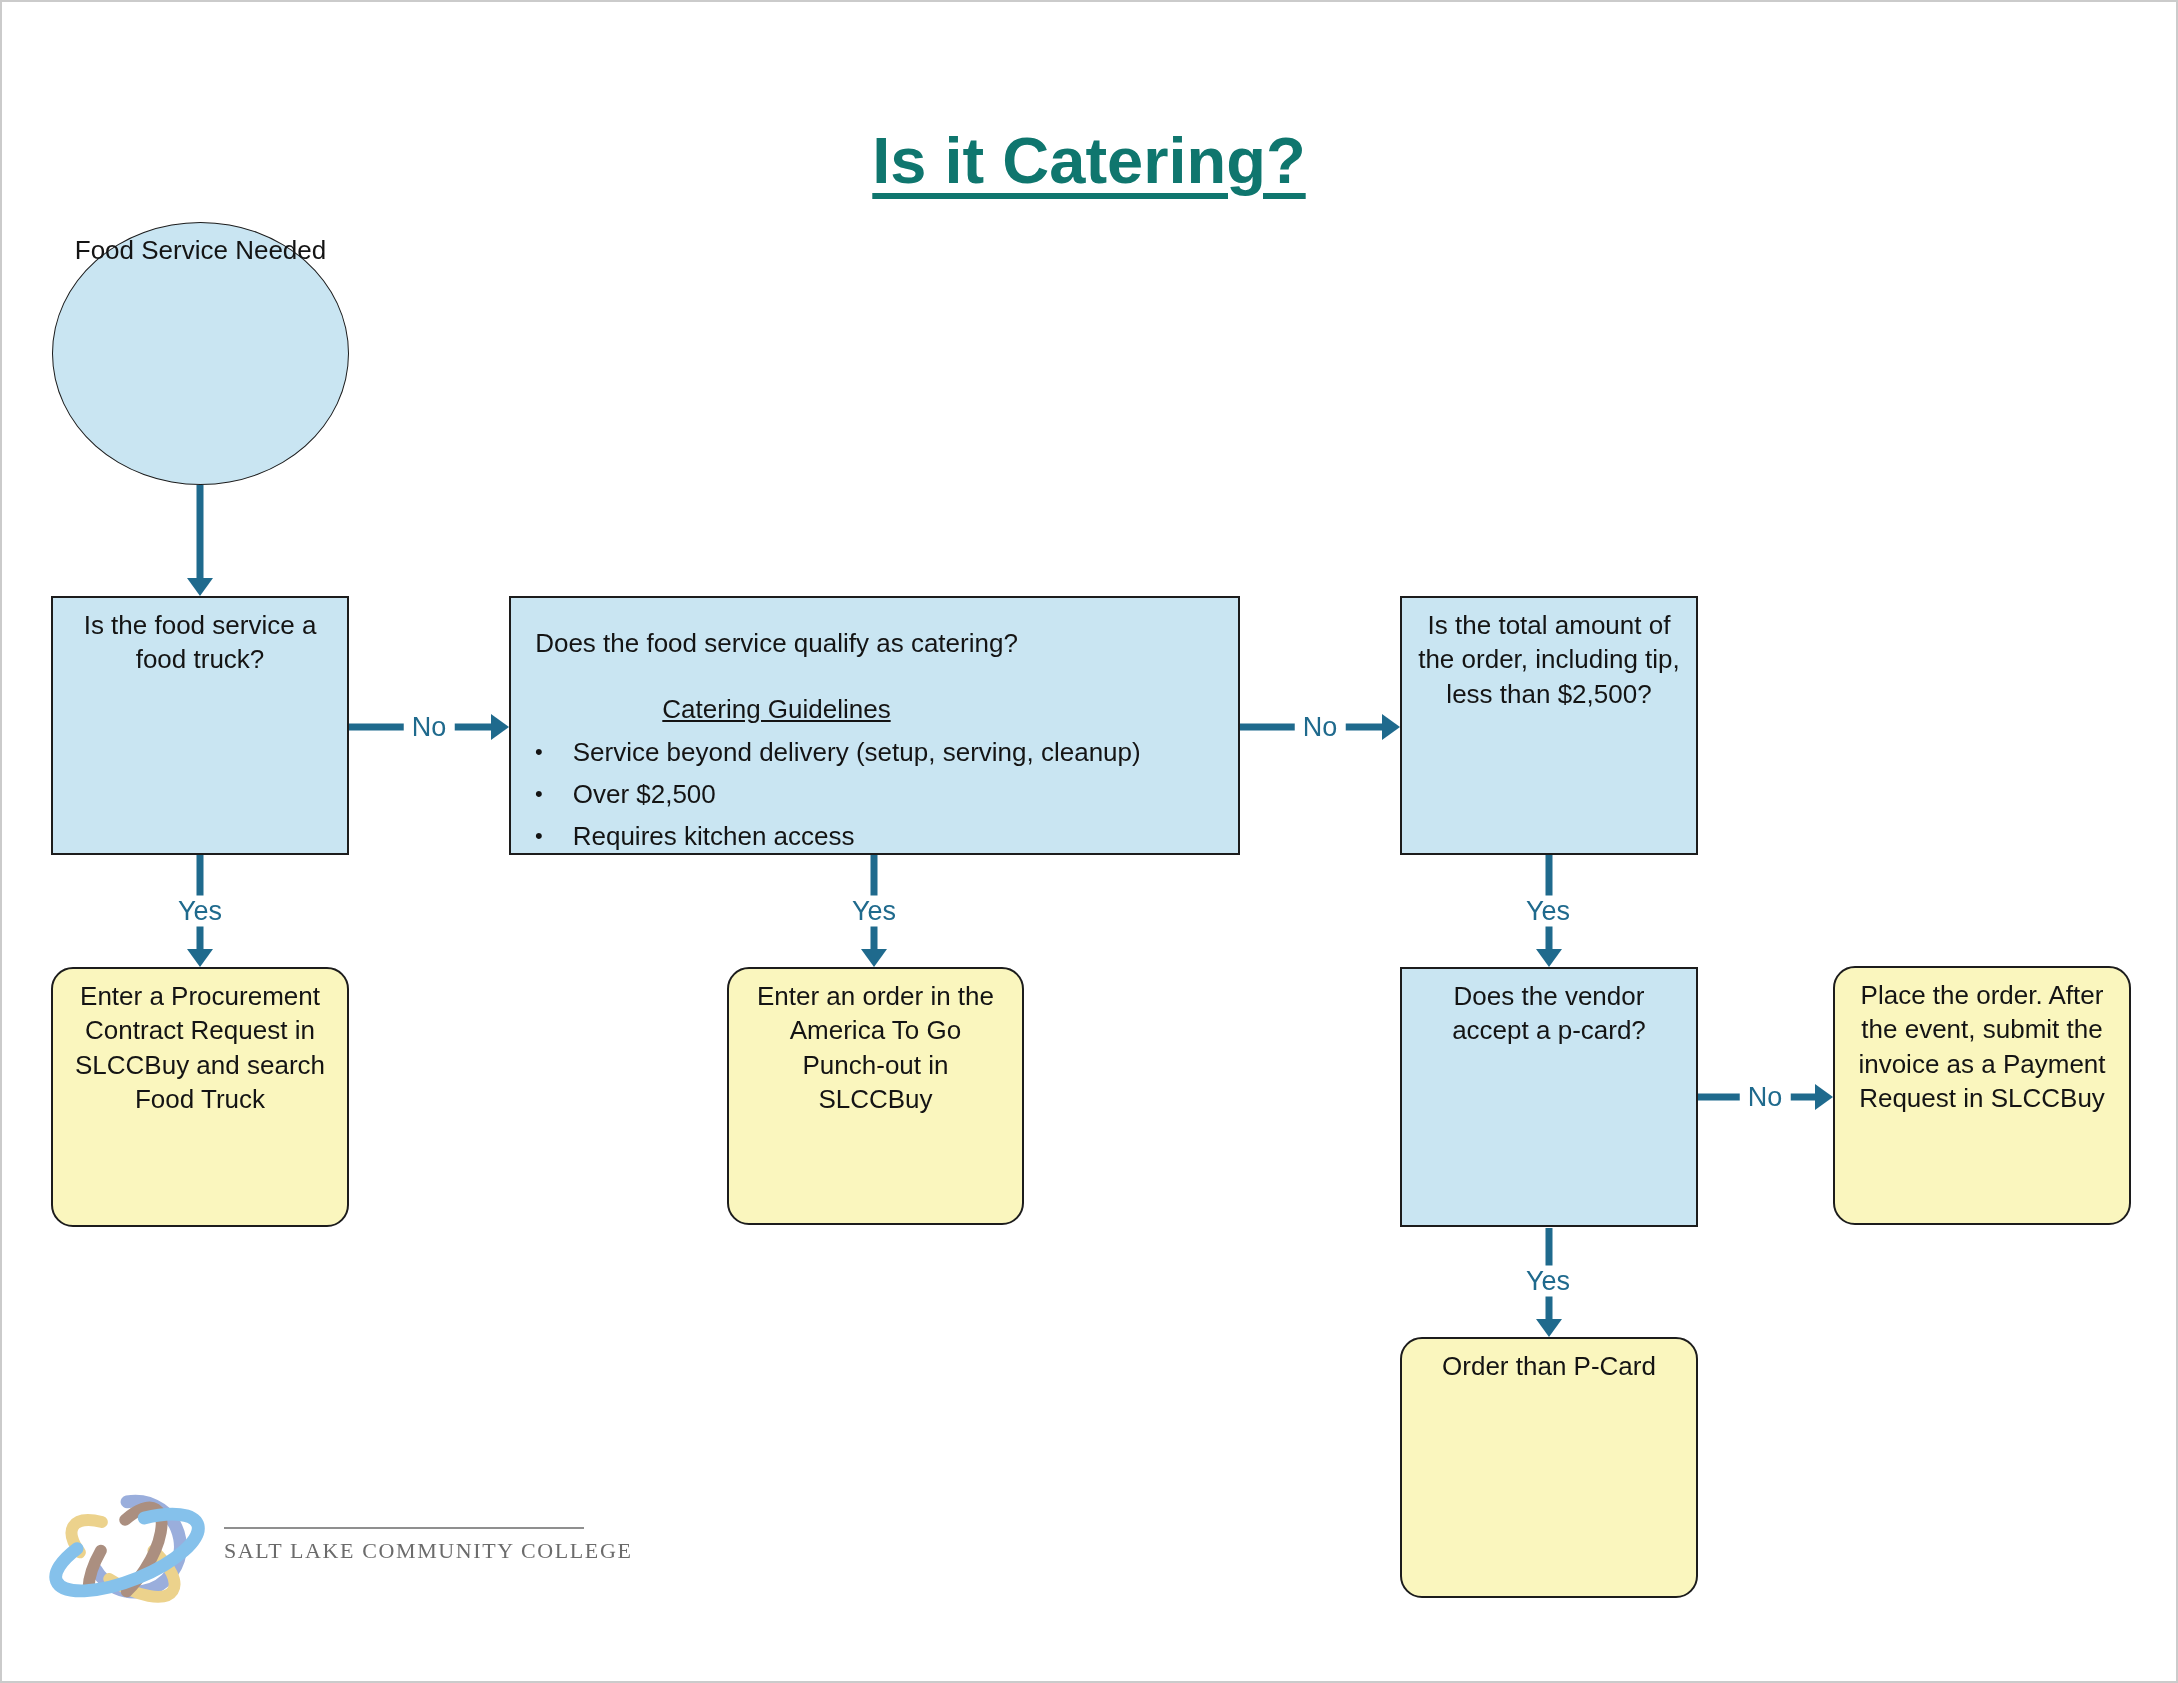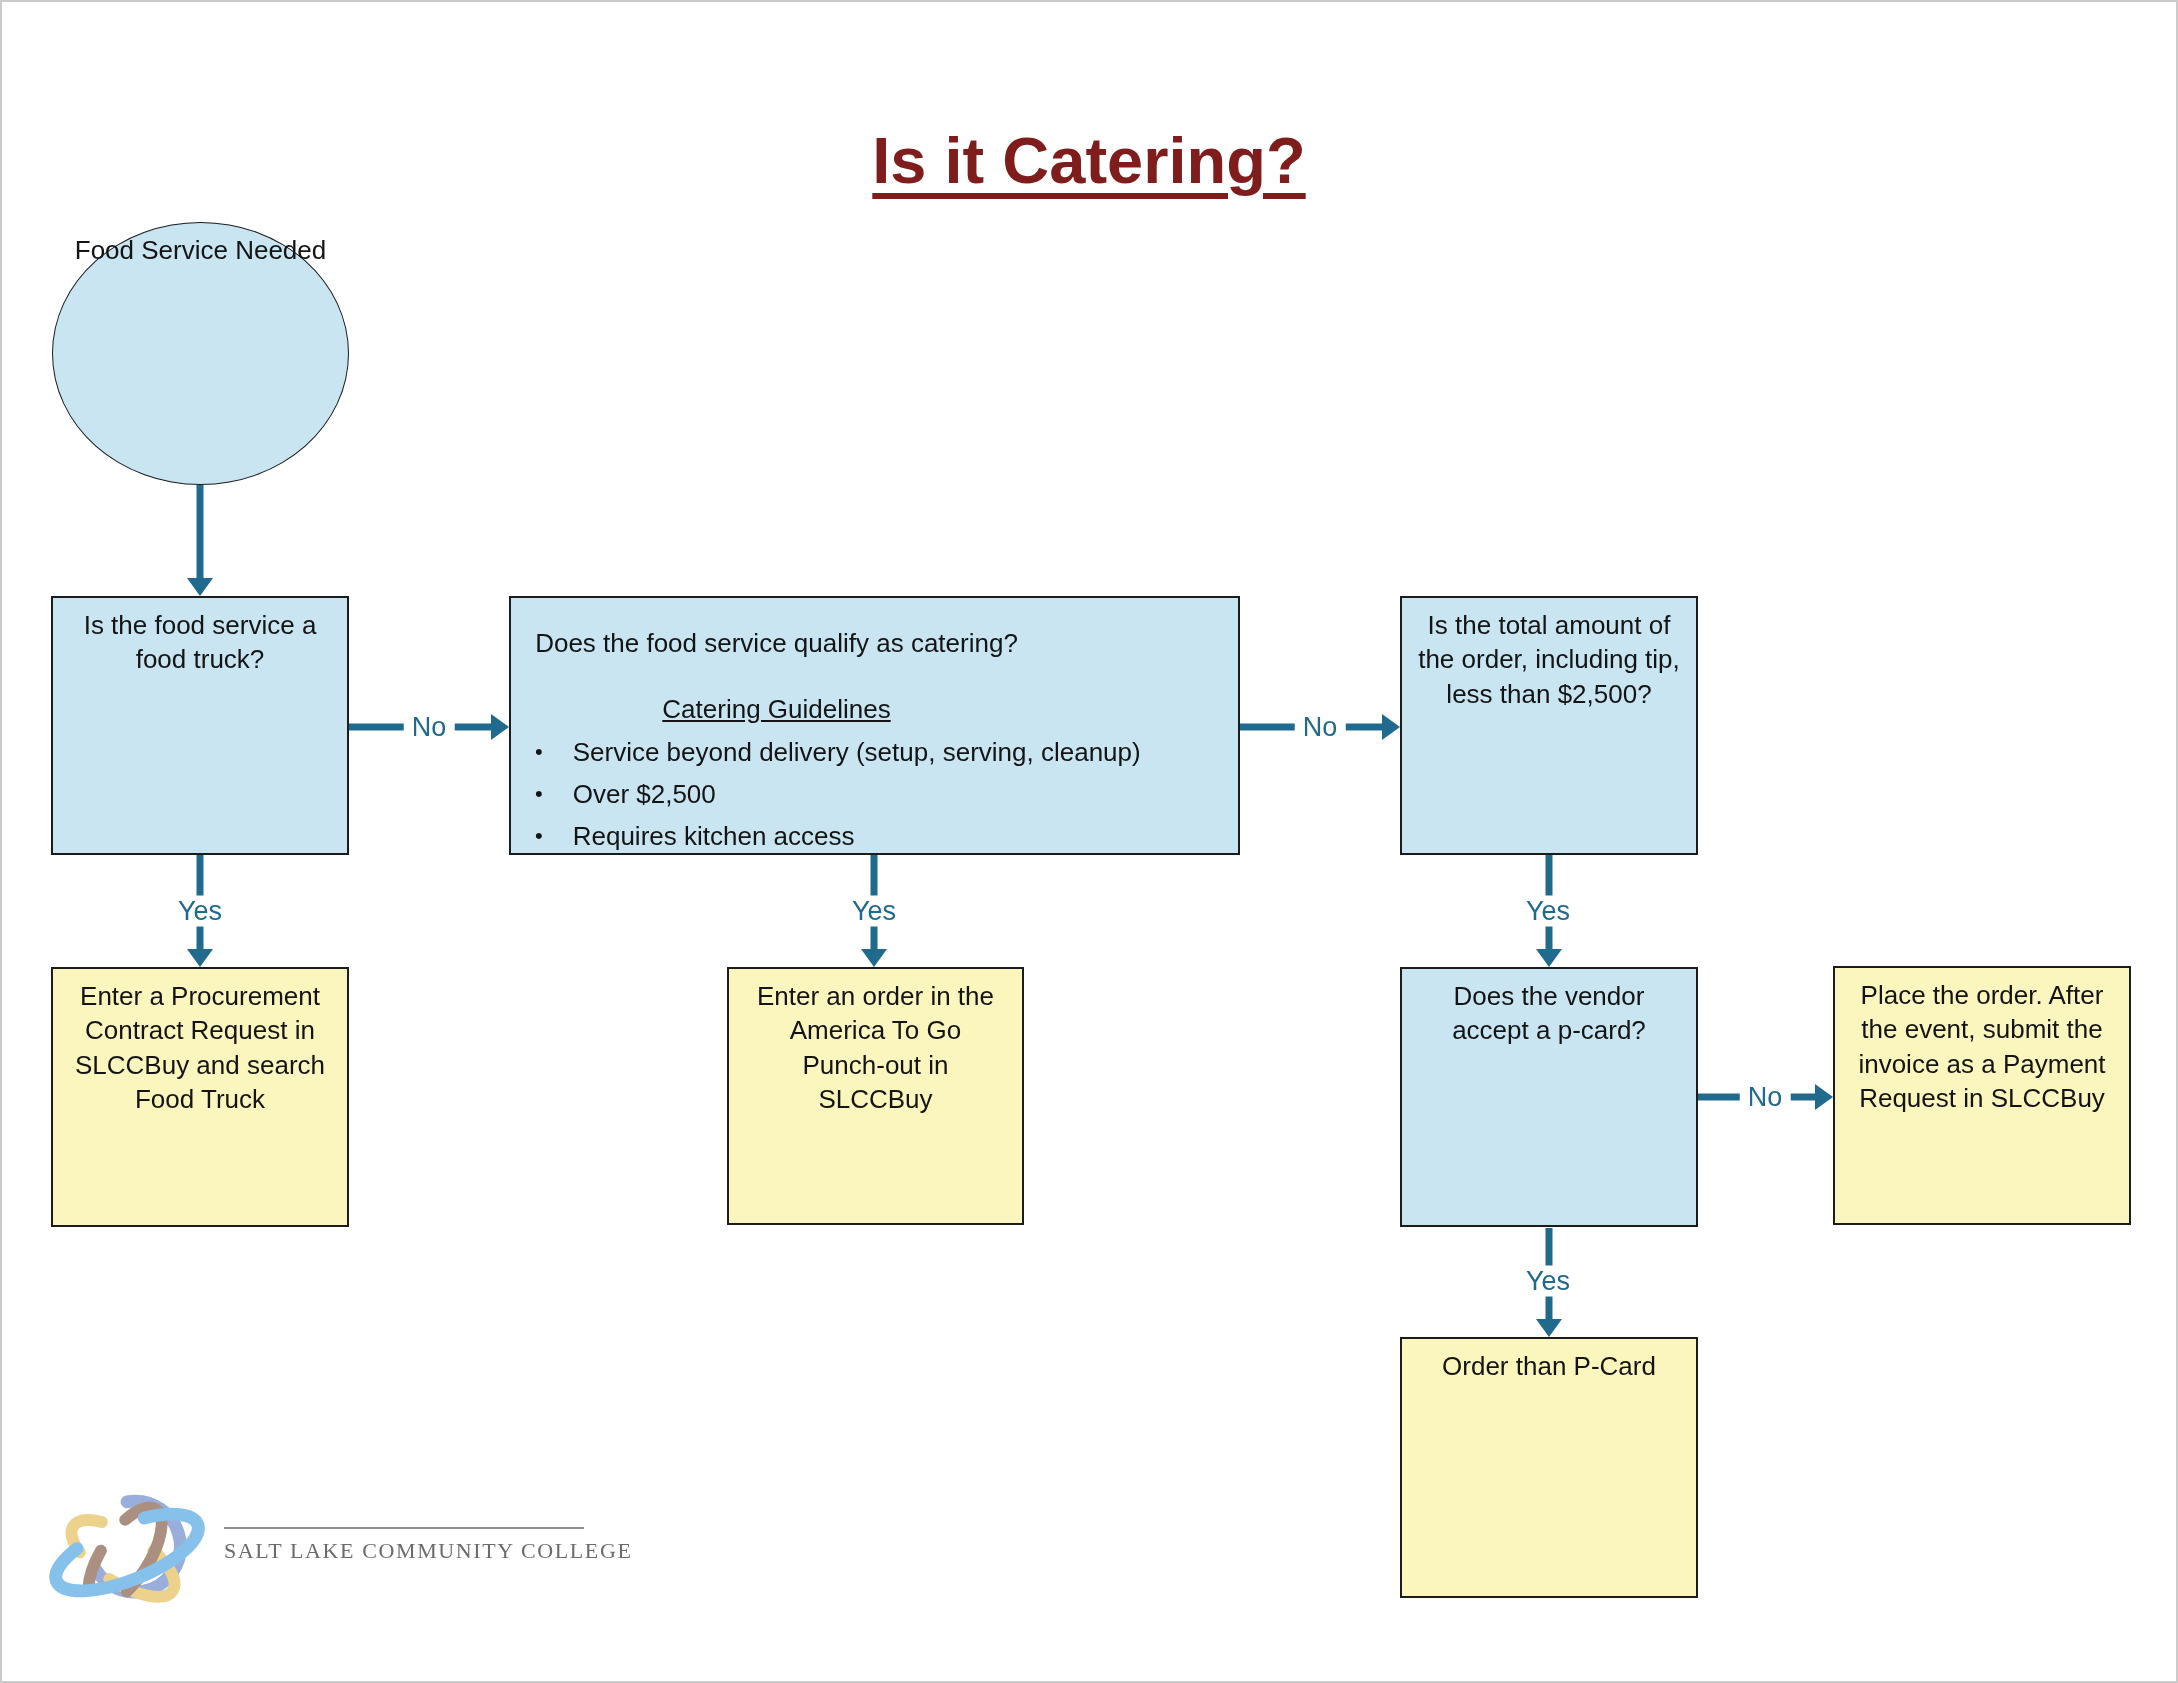--- a/index.html
+++ b/index.html
@@ -1,25 +1,25 @@
 <!DOCTYPE html>
 <html style="--arrow: #1F6A8D; --node-blue: #C9E5F2; --node-yellow: #FAF6BE; --footer-gray: #6B6B6B;"><head>
 <meta charset="utf-8">
 <style>
   html,body{margin:0;padding:0;background:#ffffff;}
   .canvas{position:relative;width:2178px;height:1683px;background:#ffffff;
     border:2px solid #cbcbcb;box-sizing:border-box;overflow:hidden;
     font-family:"Liberation Sans",sans-serif;color:#141414;}
   .title{position:absolute;top:121px;left:0;width:100%;text-align:center;
-    font-size:65px;font-weight:700;color:#7f1d1d;text-decoration:underline;
+    font-size:65px;font-weight:700;color:#0f766e;text-decoration:underline;
     text-decoration-thickness:6px;text-underline-offset:10px;margin:0;}
   .node{position:absolute;box-sizing:border-box;border:2px solid #1c1c1c;
     background:var(--node-blue,#C9E5F2);display:flex;align-items:flex-start;justify-content:center;
     text-align:center;font-size:26px;line-height:1.32;padding:10px 16px;}
-  .node.yellow{background:var(--node-yellow,#FAF6BE);}
+  .node.yellow{background:var(--node-yellow,#FAF6BE);border-radius:22px;}
   .node.ellipse{border-radius:50%;border-width:1px;}
   .node.qualify{display:block;text-align:left;padding:28px 10px 10px 8px;}
   .q-title{width:515px;text-align:center;margin:0 0 32px 0;}
   .q-sub{width:515px;text-align:center;text-decoration:underline;margin:0 0 8px 0;}
   .q-bullets{list-style:none;margin:0;padding:0 0 0 16px;}
   .q-bullets li{display:flex;gap:30px;margin-bottom:8px;align-items:flex-start;}
   .q-bullets .dot{font-size:22px;line-height:1.55;}
   .arrow{position:absolute;}
   .arrow .shaft{position:absolute;background:var(--arrow,#1F6A8D);}
   .arrow.v .shaft{left:50%;transform:translateX(-50%);width:7px;top:0;bottom:16px;}

